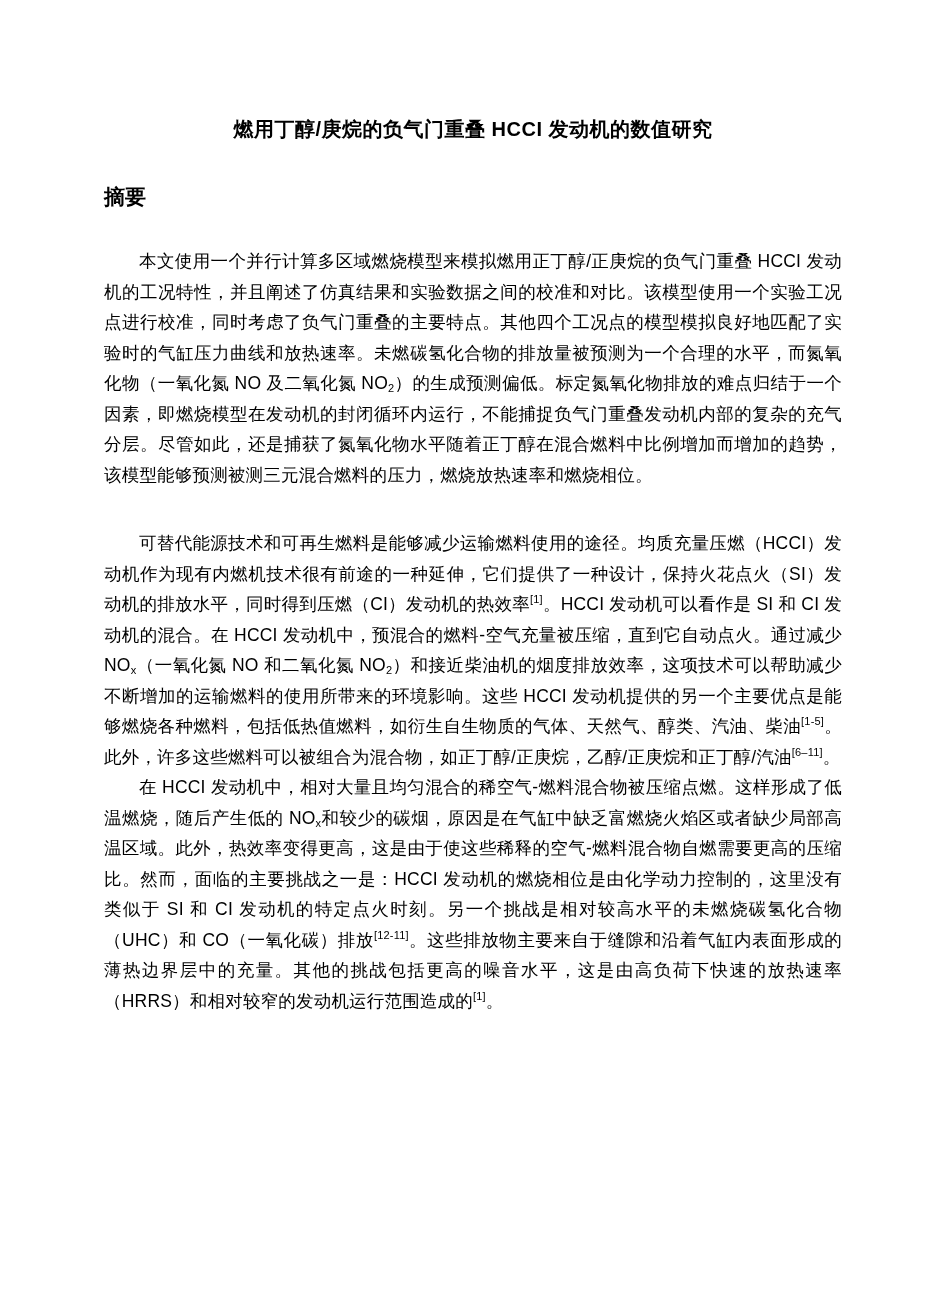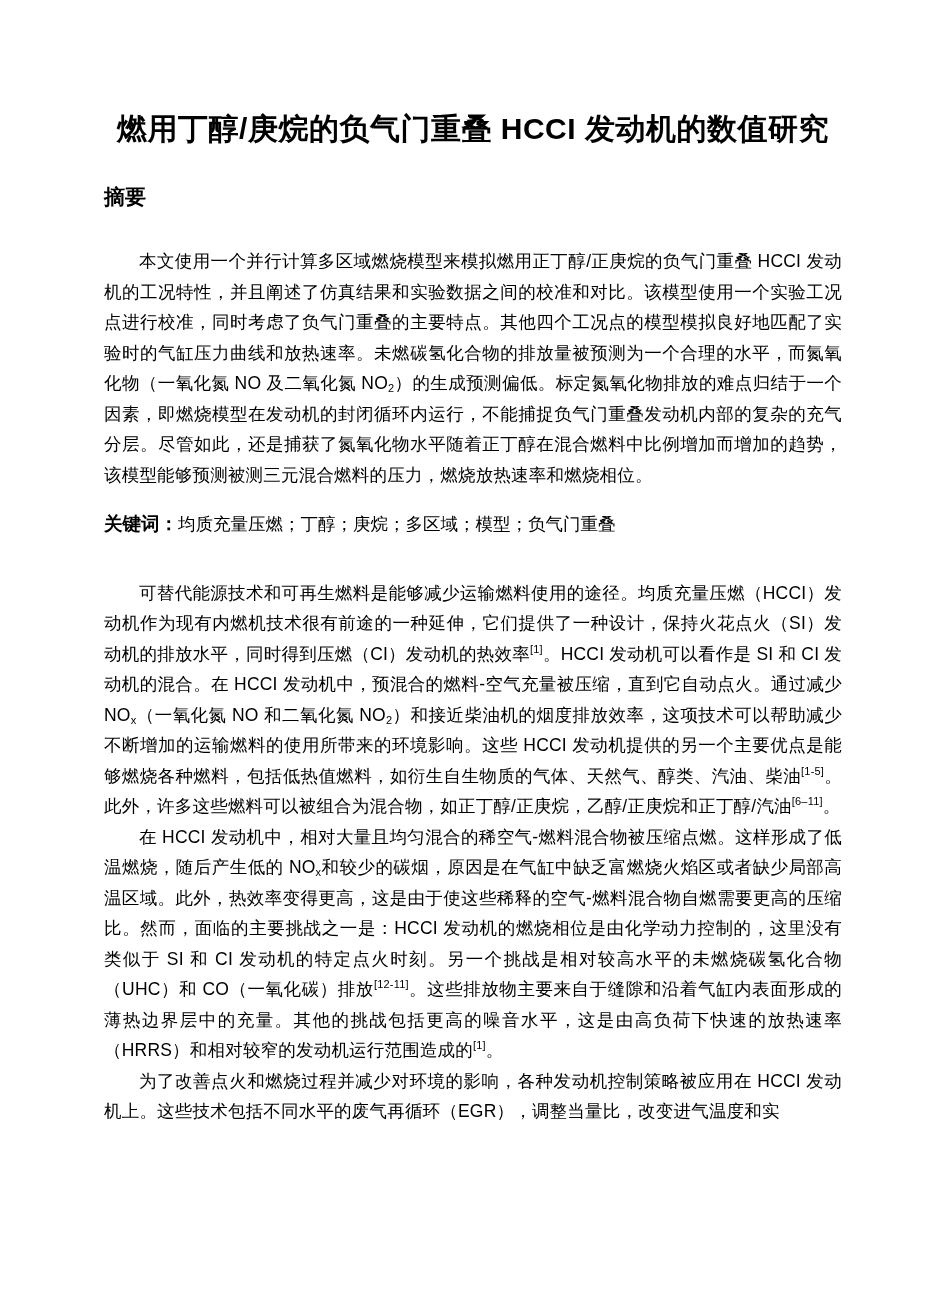--- a/index.html
+++ b/index.html
@@ -15,21 +15,21 @@
     overflow: hidden;
   }
   .page {
     box-sizing: border-box;
     width: 926px;
     height: 1309px;
     padding: 112px 84px 0 104px;
     background: #ffffff;
   }
   .doc-title {
-    font-size: 30px;
+    font-size: 20px;
     font-weight: bold;
     text-align: center;
     margin: 0;
     line-height: 34px;
     letter-spacing: 0.5px;
   }
   .h-abstract {
     font-size: 21px;
     font-weight: bold;
     margin: 38px 0 0 0;
@@ -73,22 +73,20 @@
 <body>
 
 <div class="page">
 
   <h1 class="doc-title">燃用丁醇/庚烷的负气门重叠 HCCI 发动机的数值研究</h1>
 
   <h2 class="h-abstract">摘要</h2>
 
   <p class="body-par abstract-par">本文使用一个并行计算多区域燃烧模型来模拟燃用正丁醇/正庚烷的负气门重叠 HCCI 发动机的工况特性，并且阐述了仿真结果和实验数据之间的校准和对比。该模型使用一个实验工况点进行校准，同时考虑了负气门重叠的主要特点。其他四个工况点的模型模拟良好地匹配了实验时的气缸压力曲线和放热速率。未燃碳氢化合物的排放量被预测为一个合理的水平，而氮氧化物（一氧化氮 NO 及二氧化氮 NO<sub>2</sub>）的生成预测偏低。标定氮氧化物排放的难点归结于一个因素，即燃烧模型在发动机的封闭循环内运行，不能捕捉负气门重叠发动机内部的复杂的充气分层。尽管如此，还是捕获了氮氧化物水平随着正丁醇在混合燃料中比例增加而增加的趋势，该模型能够预测被测三元混合燃料的压力，燃烧放热速率和燃烧相位。</p>
 
-  <p class="keywords"><span class="kw-label">关键词：</span><span>均质充量压燃；丁醇；庚烷；多区域；模型；负气门重叠</span></p>
 
 
   <p class="body-par first-intro-par">可替代能源技术和可再生燃料是能够减少运输燃料使用的途径。均质充量压燃（HCCI）发动机作为现有内燃机技术很有前途的一种延伸，它们提供了一种设计，保持火花点火（SI）发动机的排放水平，同时得到压燃（CI）发动机的热效率<sup>[1]</sup>。HCCI 发动机可以看作是 SI 和 CI 发动机的混合。在 HCCI 发动机中，预混合的燃料-空气充量被压缩，直到它自动点火。通过减少 NO<sub>x</sub>（一氧化氮 NO 和二氧化氮 NO<sub>2</sub>）和接近柴油机的烟度排放效率，这项技术可以帮助减少不断增加的运输燃料的使用所带来的环境影响。这些 HCCI 发动机提供的另一个主要优点是能够燃烧各种燃料，包括低热值燃料，如衍生自生物质的气体、天然气、醇类、汽油、柴油<sup>[1-5]</sup>。此外，许多这些燃料可以被组合为混合物，如正丁醇/正庚烷，乙醇/正庚烷和正丁醇/汽油<sup>[6–11]</sup>。</p>
 
   <p class="body-par">在 HCCI 发动机中，相对大量且均匀混合的稀空气-燃料混合物被压缩点燃。这样形成了低温燃烧，随后产生低的 NO<sub>x</sub>和较少的碳烟，原因是在气缸中缺乏富燃烧火焰区或者缺少局部高温区域。此外，热效率变得更高，这是由于使这些稀释的空气-燃料混合物自燃需要更高的压缩比。然而，面临的主要挑战之一是：HCCI 发动机的燃烧相位是由化学动力控制的，这里没有类似于 SI 和 CI 发动机的特定点火时刻。另一个挑战是相对较高水平的未燃烧碳氢化合物（UHC）和 CO（一氧化碳）排放<sup>[12-11]</sup>。这些排放物主要来自于缝隙和沿着气缸内表面形成的薄热边界层中的充量。其他的挑战包括更高的噪音水平，这是由高负荷下快速的放热速率（HRRS）和相对较窄的发动机运行范围造成的<sup>[1]</sup>。</p>
 
-  <p class="body-par">为了改善点火和燃烧过程并减少对环境的影响，各种发动机控制策略被应用在 HCCI 发动机上。这些技术包括不同水平的废气再循环（EGR），调整当量比，改变进气温度和实</p>
 
 </div>
 
 </body></html>

